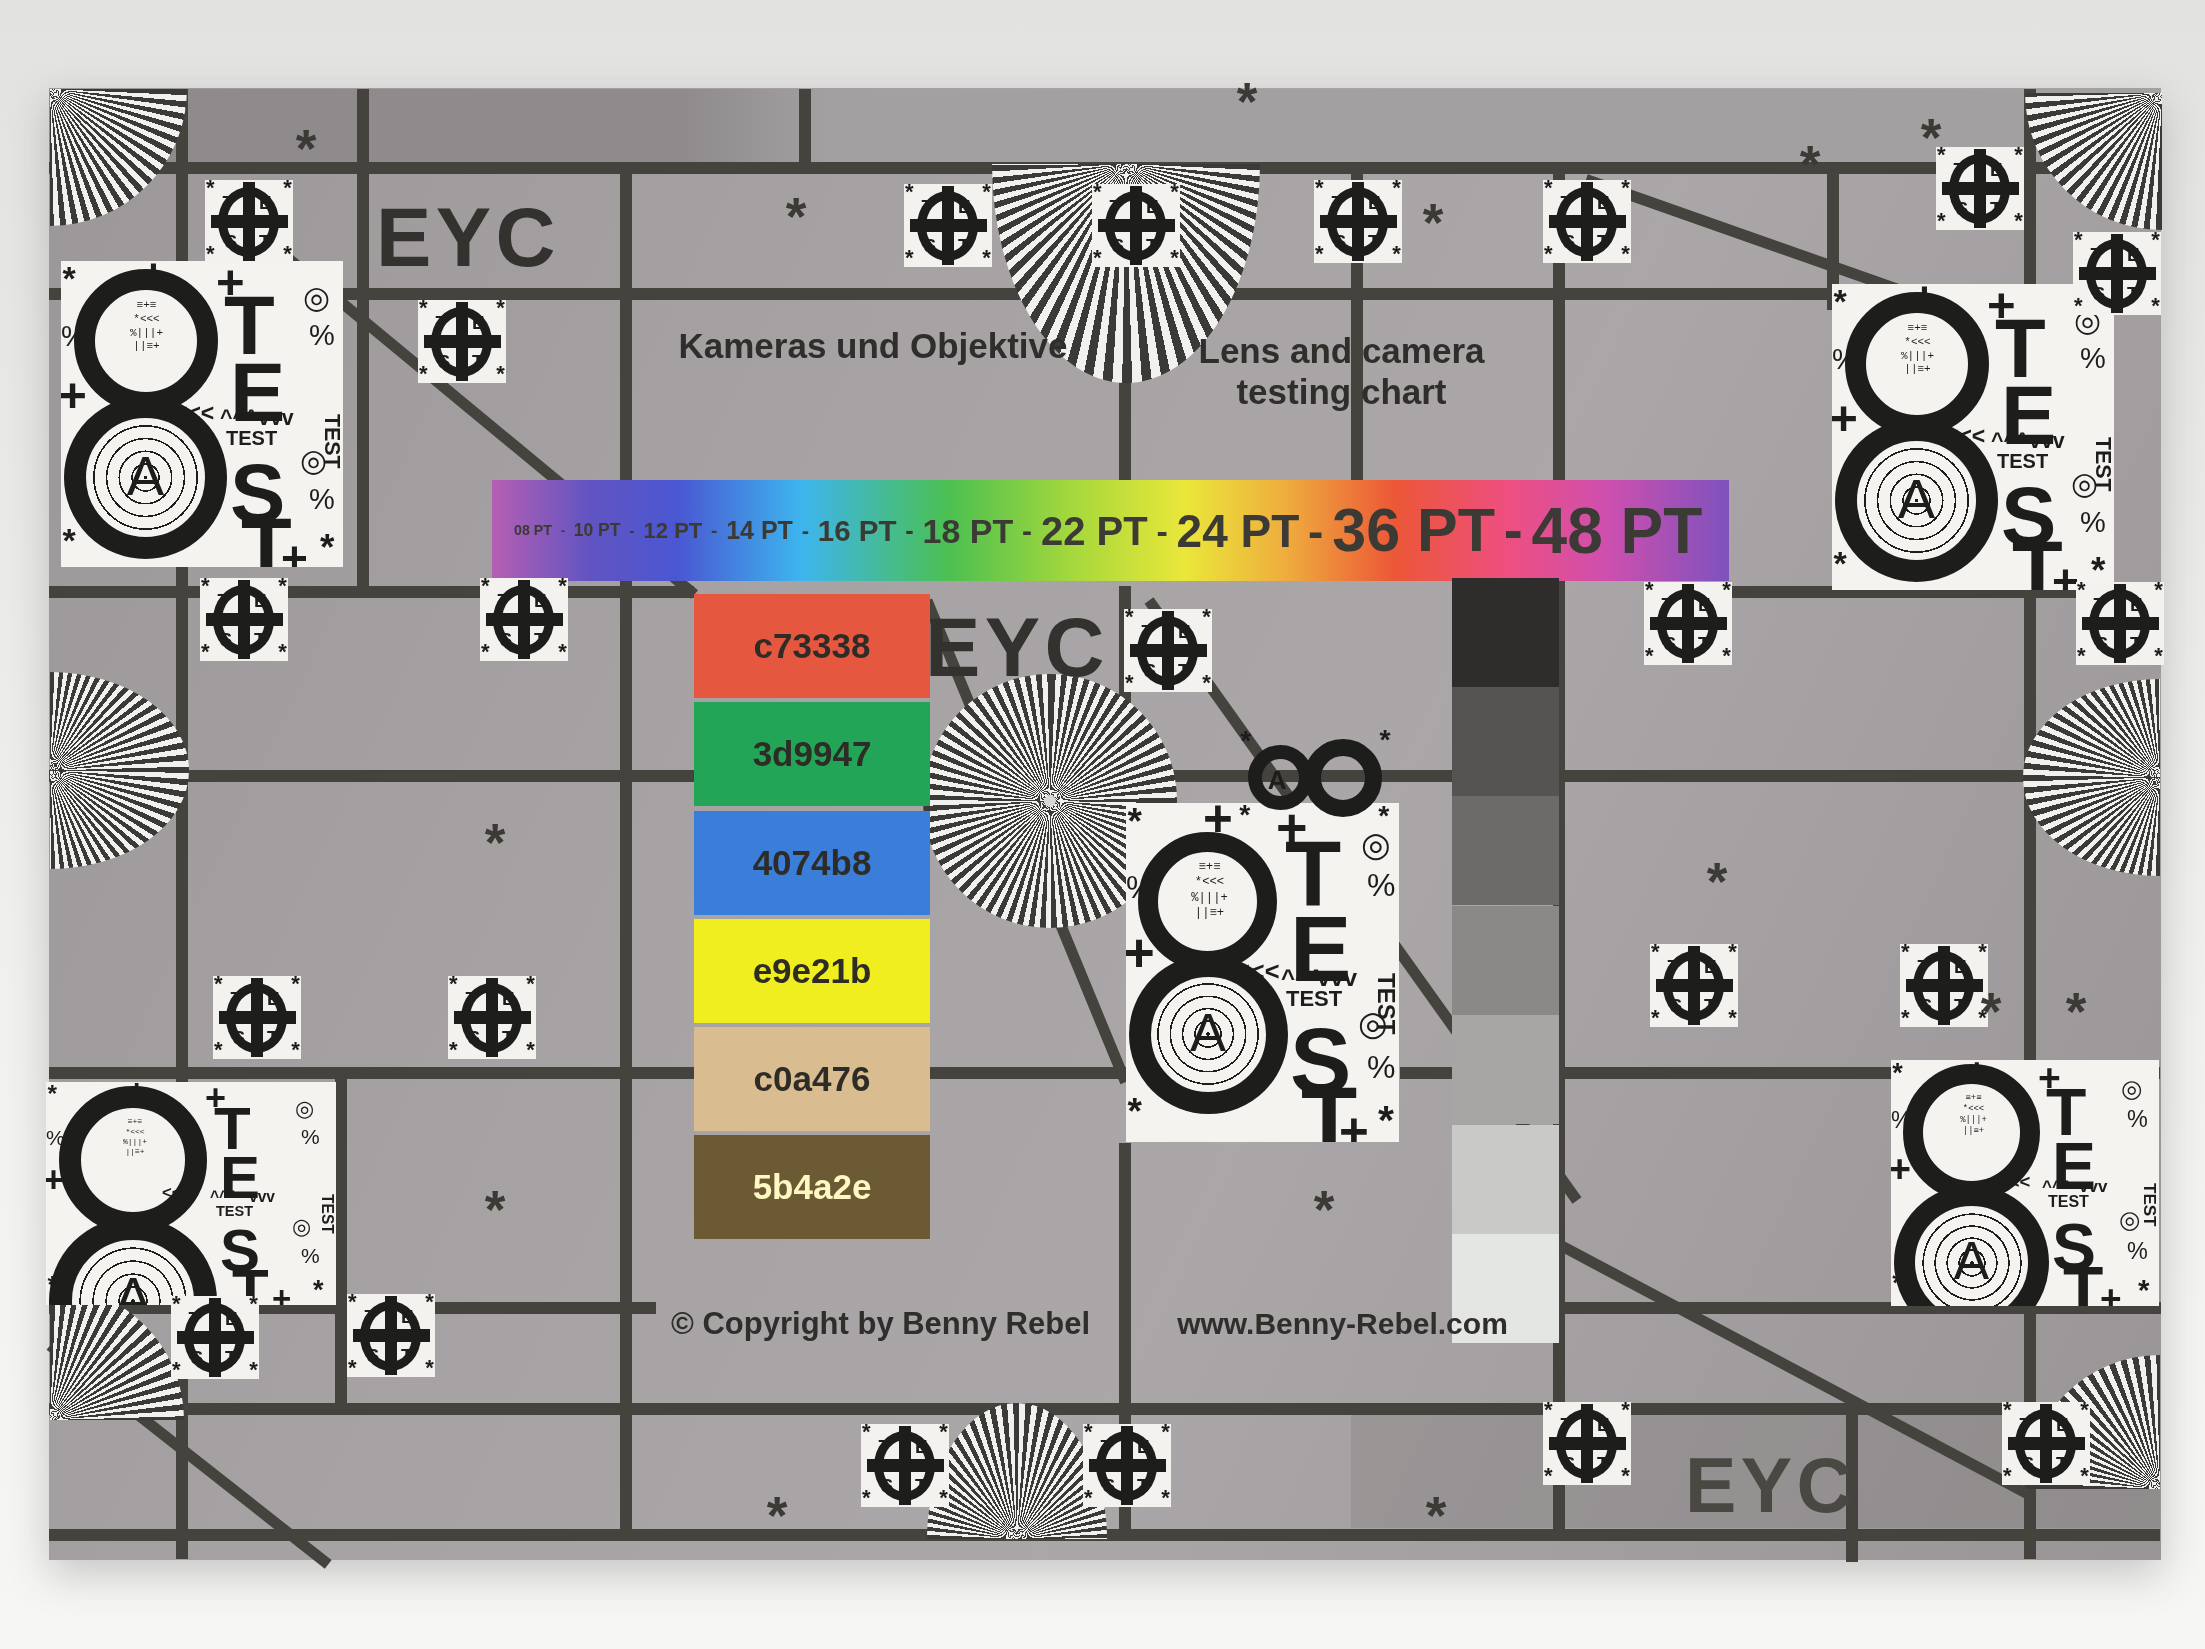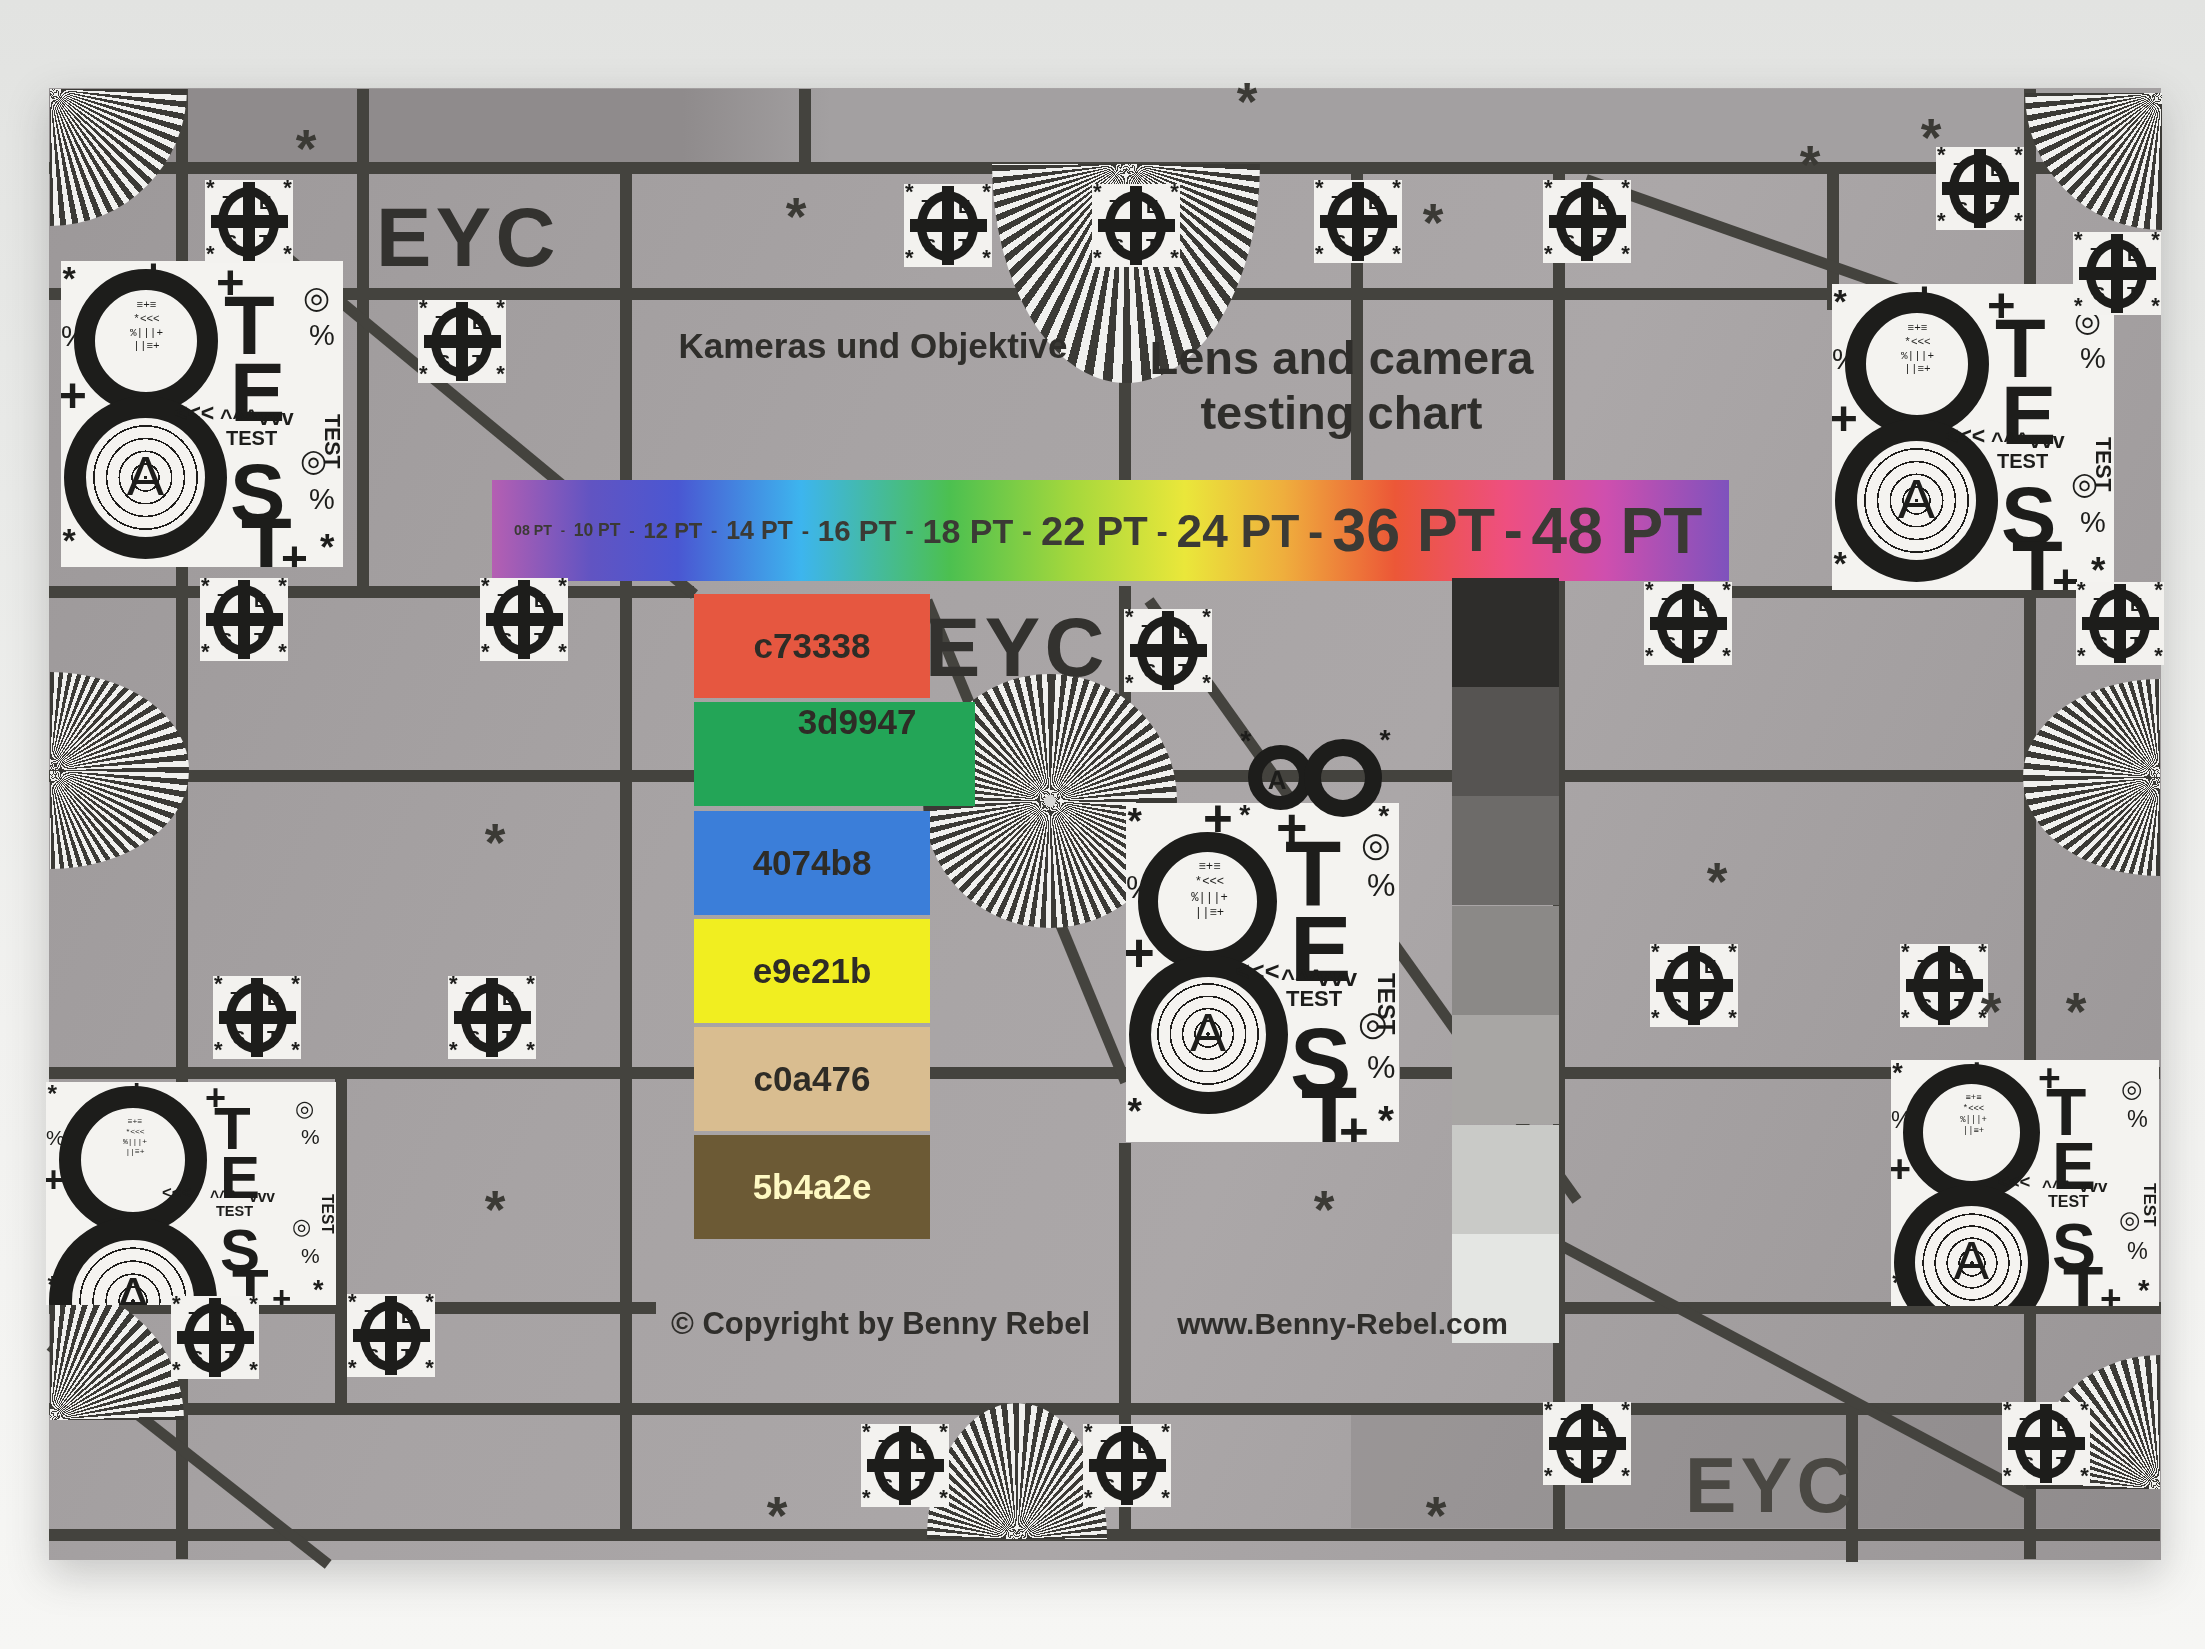--- a/index.html
+++ b/index.html
@@ -77,21 +77,21 @@
       <div style="position: absolute; left: 923px; top: 674px; width: 254px; height: 254px; border-radius: 50%; background: radial-gradient(circle, rgb(216, 216, 214) 0px, rgb(216, 216, 214) 5.5px, rgba(216, 216, 214, 0) 6px), repeating-conic-gradient(rgb(59, 58, 54) 0deg, rgb(59, 58, 54) 2.6deg, rgb(241, 241, 239) 2.6deg, rgb(241, 241, 239) 5.2deg);"></div>
     </div>
 
   <div class="eyc" style="left:376px;top:180px;font-size:83px;">EYC</div>
   <div class="eyc" style="left:925px;top:590px;font-size:83px;">EYC</div>
   <div class="eyc" style="left:1685px;top:1431px;font-size:77px;color:#4a4843;">EYC</div>
 
   <div class="titleblock" style="left:624px;top:326px;width:498px;font-size:35px;">
     <span>Kameras und Objektive</span>
   </div>
-  <div class="titleblock" style="left:1094px;top:331px;width:495px;font-size:47px;">
+  <div class="titleblock" style="left:1094px;top:331px;width:495px;font-size:35px;">
     <span>Lens and camera</span>
     <span>testing chart</span>
   </div>
 
   <div class="rainbow" id="rainbow" style="left: 492px; top: 480px; width: 1237px; height: 101px; background: linear-gradient(90deg, rgb(181, 95, 178) 0%, rgb(97, 84, 194) 8%, rgb(74, 87, 210) 15%, rgb(61, 181, 238) 25%, rgb(76, 192, 80) 37%, rgb(166, 216, 60) 47%, rgb(234, 231, 58) 56%, rgb(239, 174, 61) 64%, rgb(236, 87, 55) 73%, rgb(238, 79, 128) 82%, rgb(207, 79, 174) 90%, rgb(126, 82, 189) 100%); color: rgb(59, 58, 53);">
       <span style="font-size: 14.2px; margin-left: 22px; line-height: 1;">08 PT</span>
       <span style="font-size: 13px; margin: 0px 8.8px; line-height: 1;">-</span>
       <span style="font-size: 17.5px; margin-left: 0px; line-height: 1;">10 PT</span>
       <span style="font-size: 16.4px; margin: 0px 8.8px; line-height: 1;">-</span>
       <span style="font-size: 22px; margin-left: 0px; line-height: 1;">12 PT</span>
@@ -108,21 +108,21 @@
       <span style="font-size: 46px; margin: 0px 8.8px; line-height: 1;">-</span>
       <span style="font-size: 61px; margin-left: 0px; line-height: 1;">36 PT</span>
       <span style="font-size: 57px; margin: 0px 8.8px; line-height: 1;">-</span>
       <span style="font-size: 64px; margin-left: 0px; line-height: 1;">48 PT</span>
     </div>
 
   <div id="swatches">
       <div style="position: absolute; left: 694px; top: 594px; width: 236px; height: 104px; background: rgb(230, 87, 64); display: flex; align-items: center; justify-content: center;">
         <span style="font:700 35px 'Liberation Sans',sans-serif;color:#2e2c26;">c73338</span>
       </div>
-      <div style="position: absolute; left: 694px; top: 702px; width: 236px; height: 104px; background: rgb(35, 165, 87); display: flex; justify-content: center; padding-left: 45px;">
+      <div style="position: absolute; left: 694px; top: 702px; width: 236px; height: 104px; background: rgb(35, 165, 87); display: flex; align-items: center; justify-content: center;">
         <span style="font:700 35px 'Liberation Sans',sans-serif;color:#2e2c26;">3d9947</span>
       </div>
       <div style="position: absolute; left: 694px; top: 811px; width: 236px; height: 104px; background: rgb(59, 126, 217); display: flex; align-items: center; justify-content: center;">
         <span style="font:700 35px 'Liberation Sans',sans-serif;color:#2e2c26;">4074b8</span>
       </div>
       <div style="position: absolute; left: 694px; top: 919px; width: 236px; height: 104px; background: rgb(241, 238, 32); display: flex; align-items: center; justify-content: center;">
         <span style="font:700 35px 'Liberation Sans',sans-serif;color:#2e2c26;">e9e21b</span>
       </div>
       <div style="position: absolute; left: 694px; top: 1027px; width: 236px; height: 104px; background: rgb(217, 189, 144); display: flex; align-items: center; justify-content: center;">
         <span style="font:700 35px 'Liberation Sans',sans-serif;color:#2e2c26;">c0a476</span>

